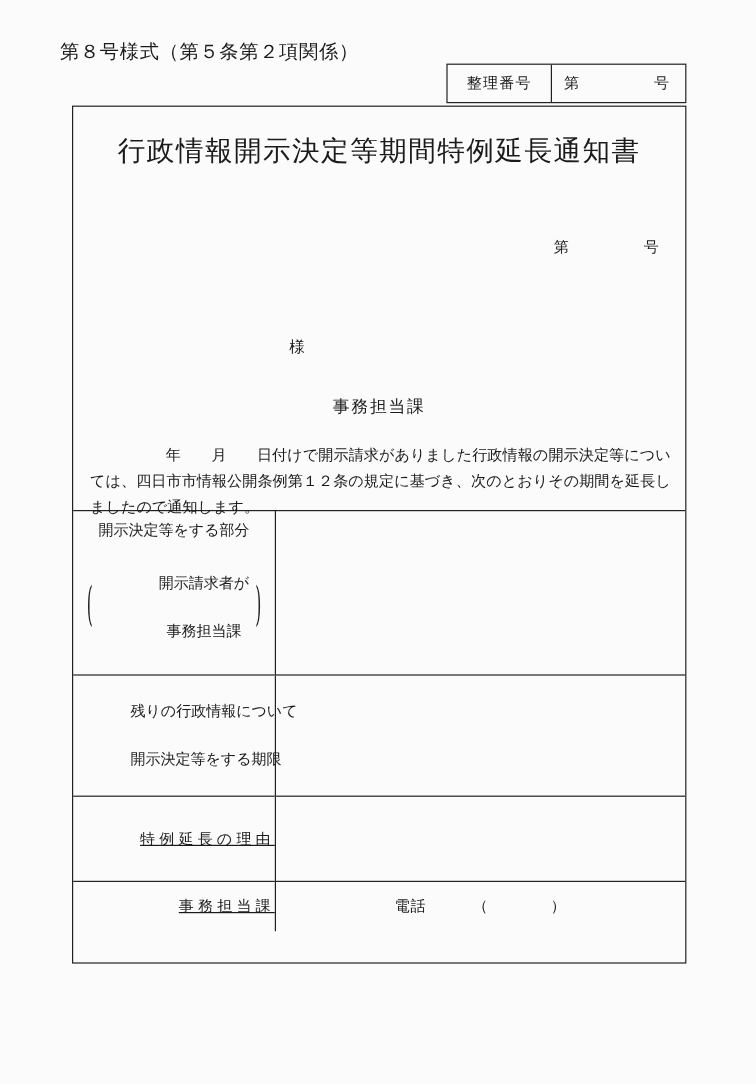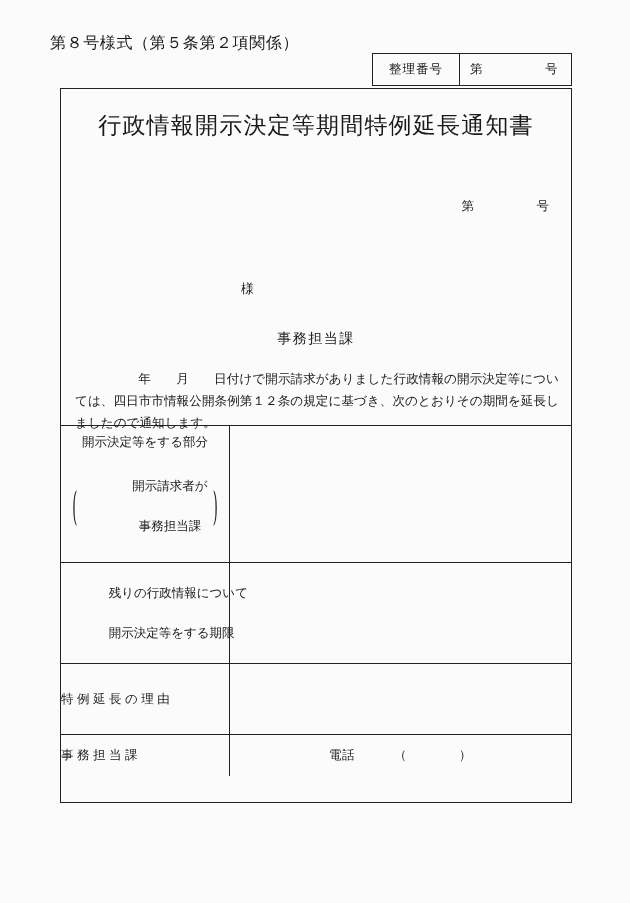--- a/index.html
+++ b/index.html
@@ -146,23 +146,24 @@
     line-height: 20px;
     white-space: pre;
   }
   .lbl-l {
     text-align: left;
     padding-left: 12px;
     line-height: 20px;
     white-space: pre;
   }
   .lbl-spaced {
-    text-align: left;
+    text-align: right;
     letter-spacing: 3.5px;
     white-space: pre;
+    text-decoration: underline;
   }
 
   
   .brk-wrap {
     display: flex;
     justify-content: center;
     align-items: center;
     margin-top: 4px;
   }
   .brk {

